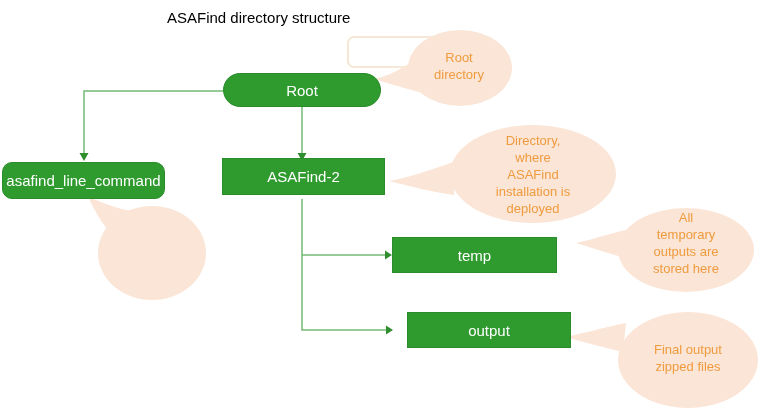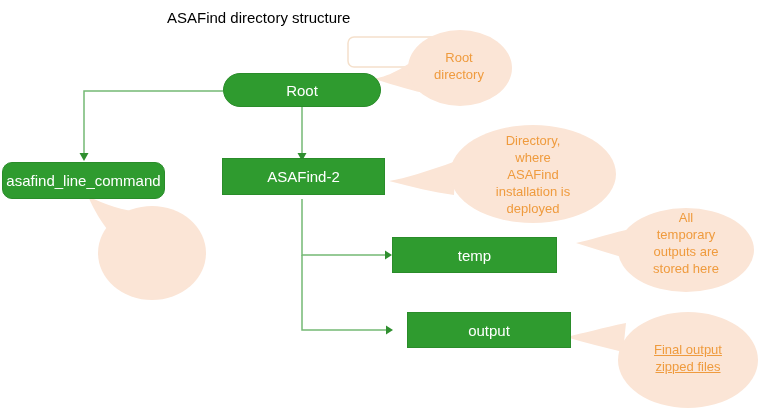--- a/index.html
+++ b/index.html
@@ -109,16 +109,16 @@
 temporary
 outputs are
 stored here</div>
 
   <div class="callout-text" style="left:483px; top:132px; width:100px;">Directory,
 where
 ASAFind
 installation is
 deployed</div>
 
-  <div class="callout-text" style="left:628px; top:341px; width:120px;text-decoration:underline;">Final output
+  <div class="callout-text" style="left:628px; top:341px; width:120px;">Final output
 zipped files</div>
 
 </div>
 
 </body></html>

